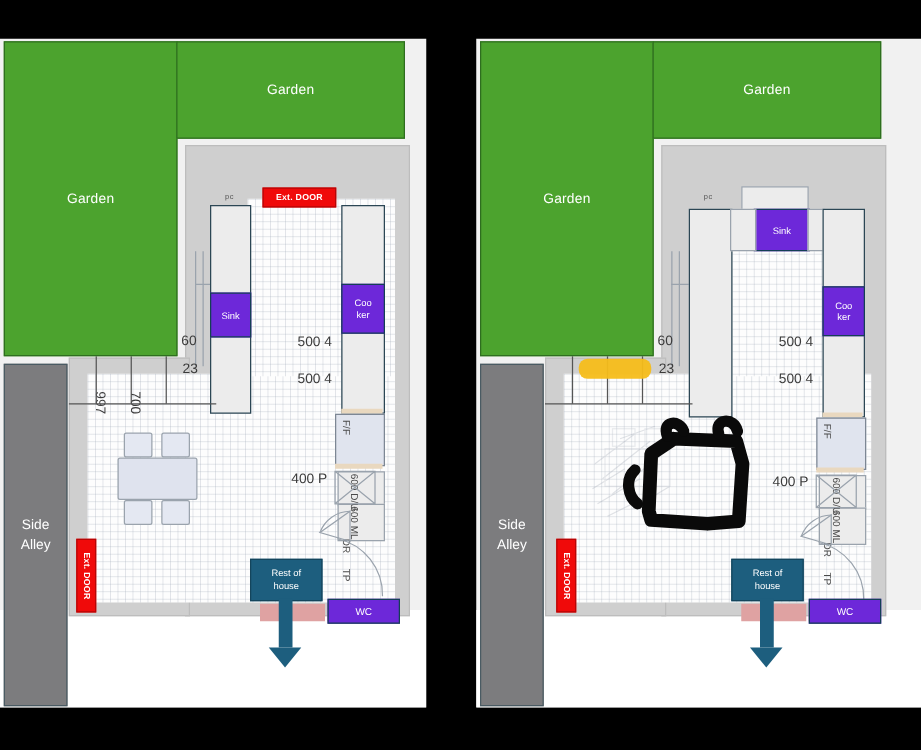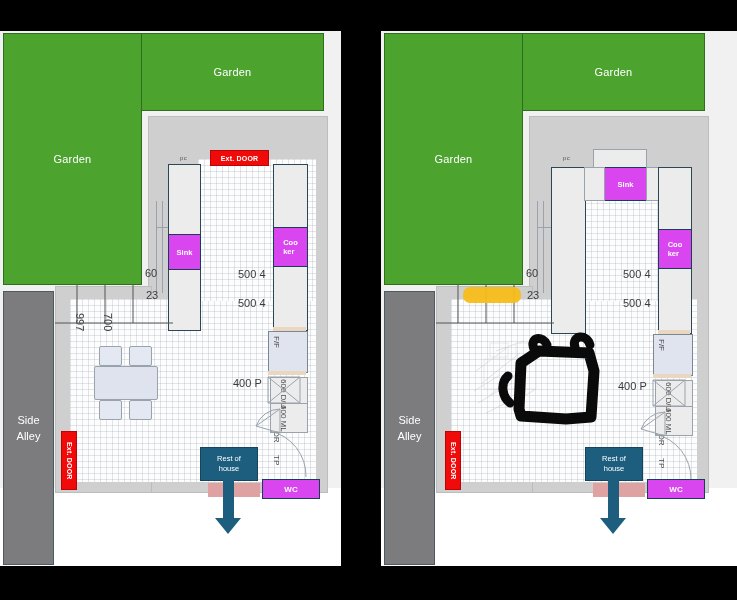--- a/index.html
+++ b/index.html
@@ -38,23 +38,23 @@
     background-size:6px 6px;}
   .room-line{position:absolute;background:#9aa3ad;}
 
   
   .unit{position:absolute;background:#ececec;border:1.6px solid #2b4654;}
   .unit-plain{position:absolute;background:#ececec;border:1px solid #9aa3ad;}
   .unit-fridge{position:absolute;background:#e0e4ee;border:1px solid #7d8794;}
   .worktop{position:absolute;background:#e9d8bf;}
 
   
-  .badge{position:absolute;background:#d946ef;border:1px solid #143f55;
+  .badge{position:absolute;background:#6d28d9;border:1px solid #143f55;
     color:#fff;display:flex;align-items:center;justify-content:center;
-    text-align:left;font-size:7.5px;line-height:9px;font-weight:bold;}
+    text-align:center;font-size:7.5px;line-height:9px;}
   .badge-door{position:absolute;background:#f00a0a;border:1px solid #b60606;
     color:#fff;display:flex;align-items:center;justify-content:center;
     font-size:7px;font-weight:bold;letter-spacing:.2px;}
   .badge-door.vert{writing-mode:vertical-rl;}
 
   
   .dim{position:absolute;color:#3b3b3b;font-size:11px;white-space:nowrap;}
   .dim-rot{position:absolute;color:#3b3b3b;font-size:11px;white-space:nowrap;
     transform-origin:left top;transform:rotate(90deg);}
   .lbl-rot{position:absolute;color:#4a4a4a;font-size:8px;white-space:nowrap;

